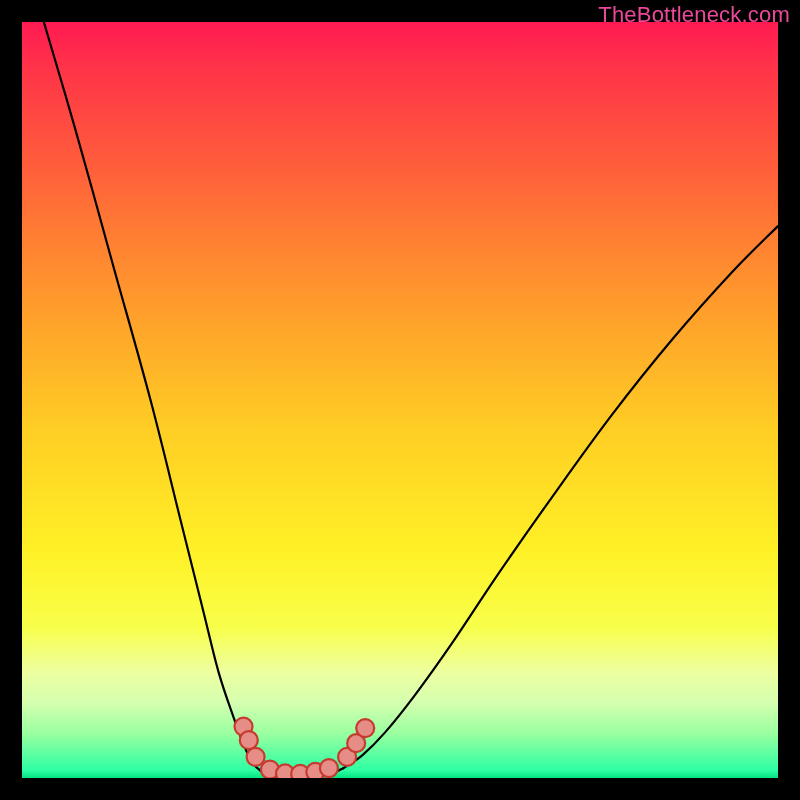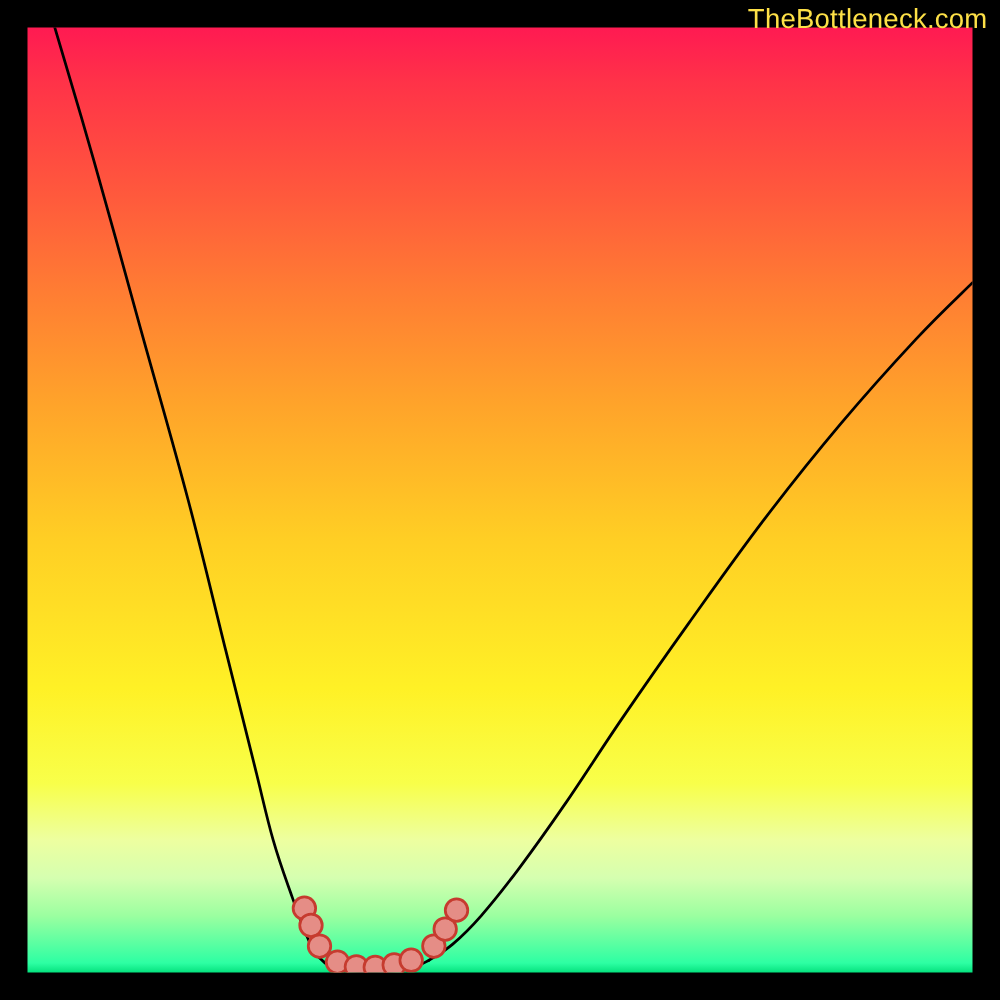--- a/index.html
+++ b/index.html
@@ -30,21 +30,21 @@
       #d5ffb0 90%,
       #9bffa0 94%,
       #2dffa3 99%,
       #05e27e 100%
     );
   }
   .watermark {
     position: absolute;
     top: 2px;
     right: 10px;
-    color: #fde047;
+    color: #ec4899;
     font-size: 22px;
     font-weight: 500;
     letter-spacing: 0.2px;
     user-select: none;
   }
   svg.curves {
     position: absolute;
     left: 0;
     top: 0;
   }

